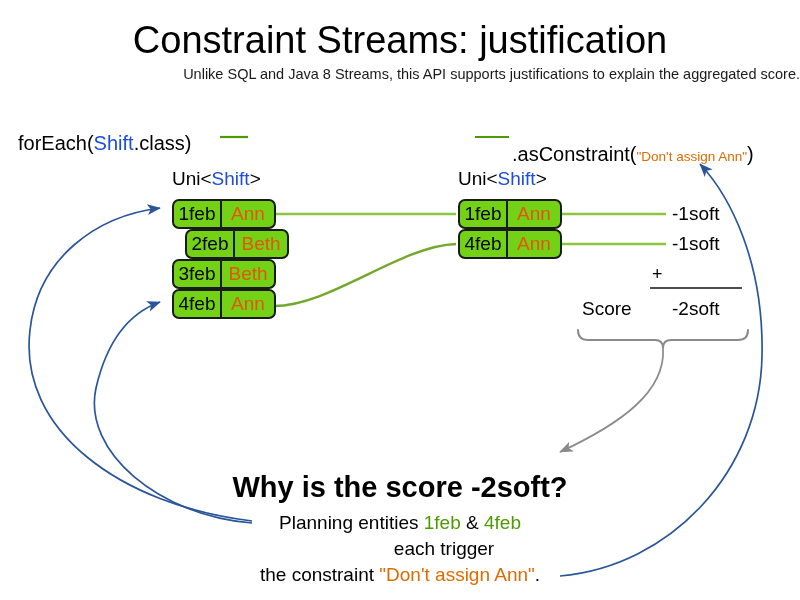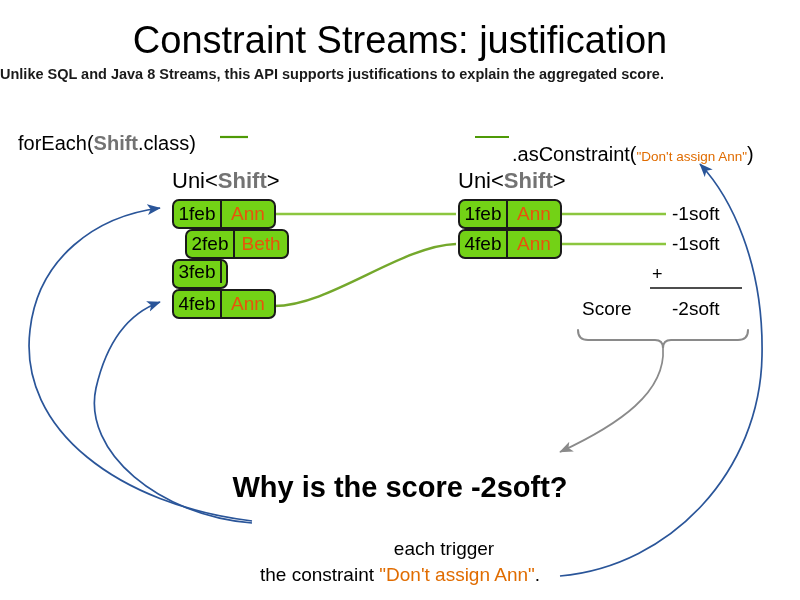--- a/index.html
+++ b/index.html
@@ -36,50 +36,50 @@
     text-align: center;
     font-size: 38px;
     line-height: 44px;
     font-weight: 400;
     color: #000;
     white-space: nowrap;
   }
   #subtitle {
     position: absolute;
     top: 66px; left: 0; width: 800px;
-    text-align: left;
+    text-align: right;
     font-size: 14.5px;
-    font-weight: 700;
+    font-weight: 400;
     color: #1a1a1a;
     white-space: nowrap;
   }
 
   
   .code {
     position: absolute;
     font-size: 20px;
     line-height: 24px;
     white-space: nowrap;
     color: #000;
   }
-  .kw-green { color: #737373; font-weight: bold; }
+  .kw-green { color: #1d4ed8; }
   .small-green { color: #4e9a06; font-size: 14px; }
   .small-dark { color: #2b2b2b; font-size: 14px; letter-spacing: .2px; }
   .orange { color: #e06c00; }
   .small-orange { color: #e06c00; font-size: 13.5px; }
 
   #code-foreach { left: 18px; top: 131px; }
   #code-filter  { left: 251px; top: 131px; }
   #code-penalize { left: 512px; top: 117px; }
   #code-asconstraint { left: 512px; top: 142px; }
 
   
   .uni-label {
     position: absolute;
-    font-size: 22px;
+    font-size: 19px;
     white-space: nowrap;
     color: #000;
   }
   #uni-left  { left: 172px; top: 168px; }
   #uni-right { left: 458px; top: 168px; }
 
   
   .card {
     position: absolute;
     display: flex;
@@ -108,21 +108,21 @@
     justify-content: center;
     width: 52px;
     font-size: 19px;
     color: #e8540c;
     box-sizing: border-box;
     border-radius: 10px;
   }
 
   #card-l0 { left: 172px; top: 199px; }
   #card-l1 { left: 172px; top: 229px; margin-left: 13px; }
-  #card-l2 { left: 172px; top: 259px; flex-direction: column; }
+  #card-l2 { left: 172px; top: 259px; }
   #card-l3 { left: 172px; top: 289px; }
 
   #card-r0 { left: 458px; top: 199px; }
   #card-r1 { left: 458px; top: 229px; }
 
   
   .soft {
     position: absolute;
     font-size: 19px;
     color: #000;
@@ -255,19 +255,20 @@
 
     <div class="soft" id="soft-0">-1soft</div>
     <div class="soft" id="soft-1">-1soft</div>
 
     <div id="score-label">Score</div>
     <div id="score-plus">+</div>
     <div id="score-total">-2soft</div>
 
     <div id="why-heading">Why is the score -2soft?</div>
 
+    <div class="explain-line" id="explain-0"><span>Planning entities </span><span class="green-txt">1feb</span><span> &amp; </span><span class="green-txt">4feb</span></div>
 
     <div class="explain-line" id="explain-1">each trigger</div>
 
     <div class="explain-line" id="explain-2"><span>the constraint </span><span class="orange">"Don't assign Ann"</span><span>.</span></div>
 
   </div>
 </div>
 
 </body></html>

